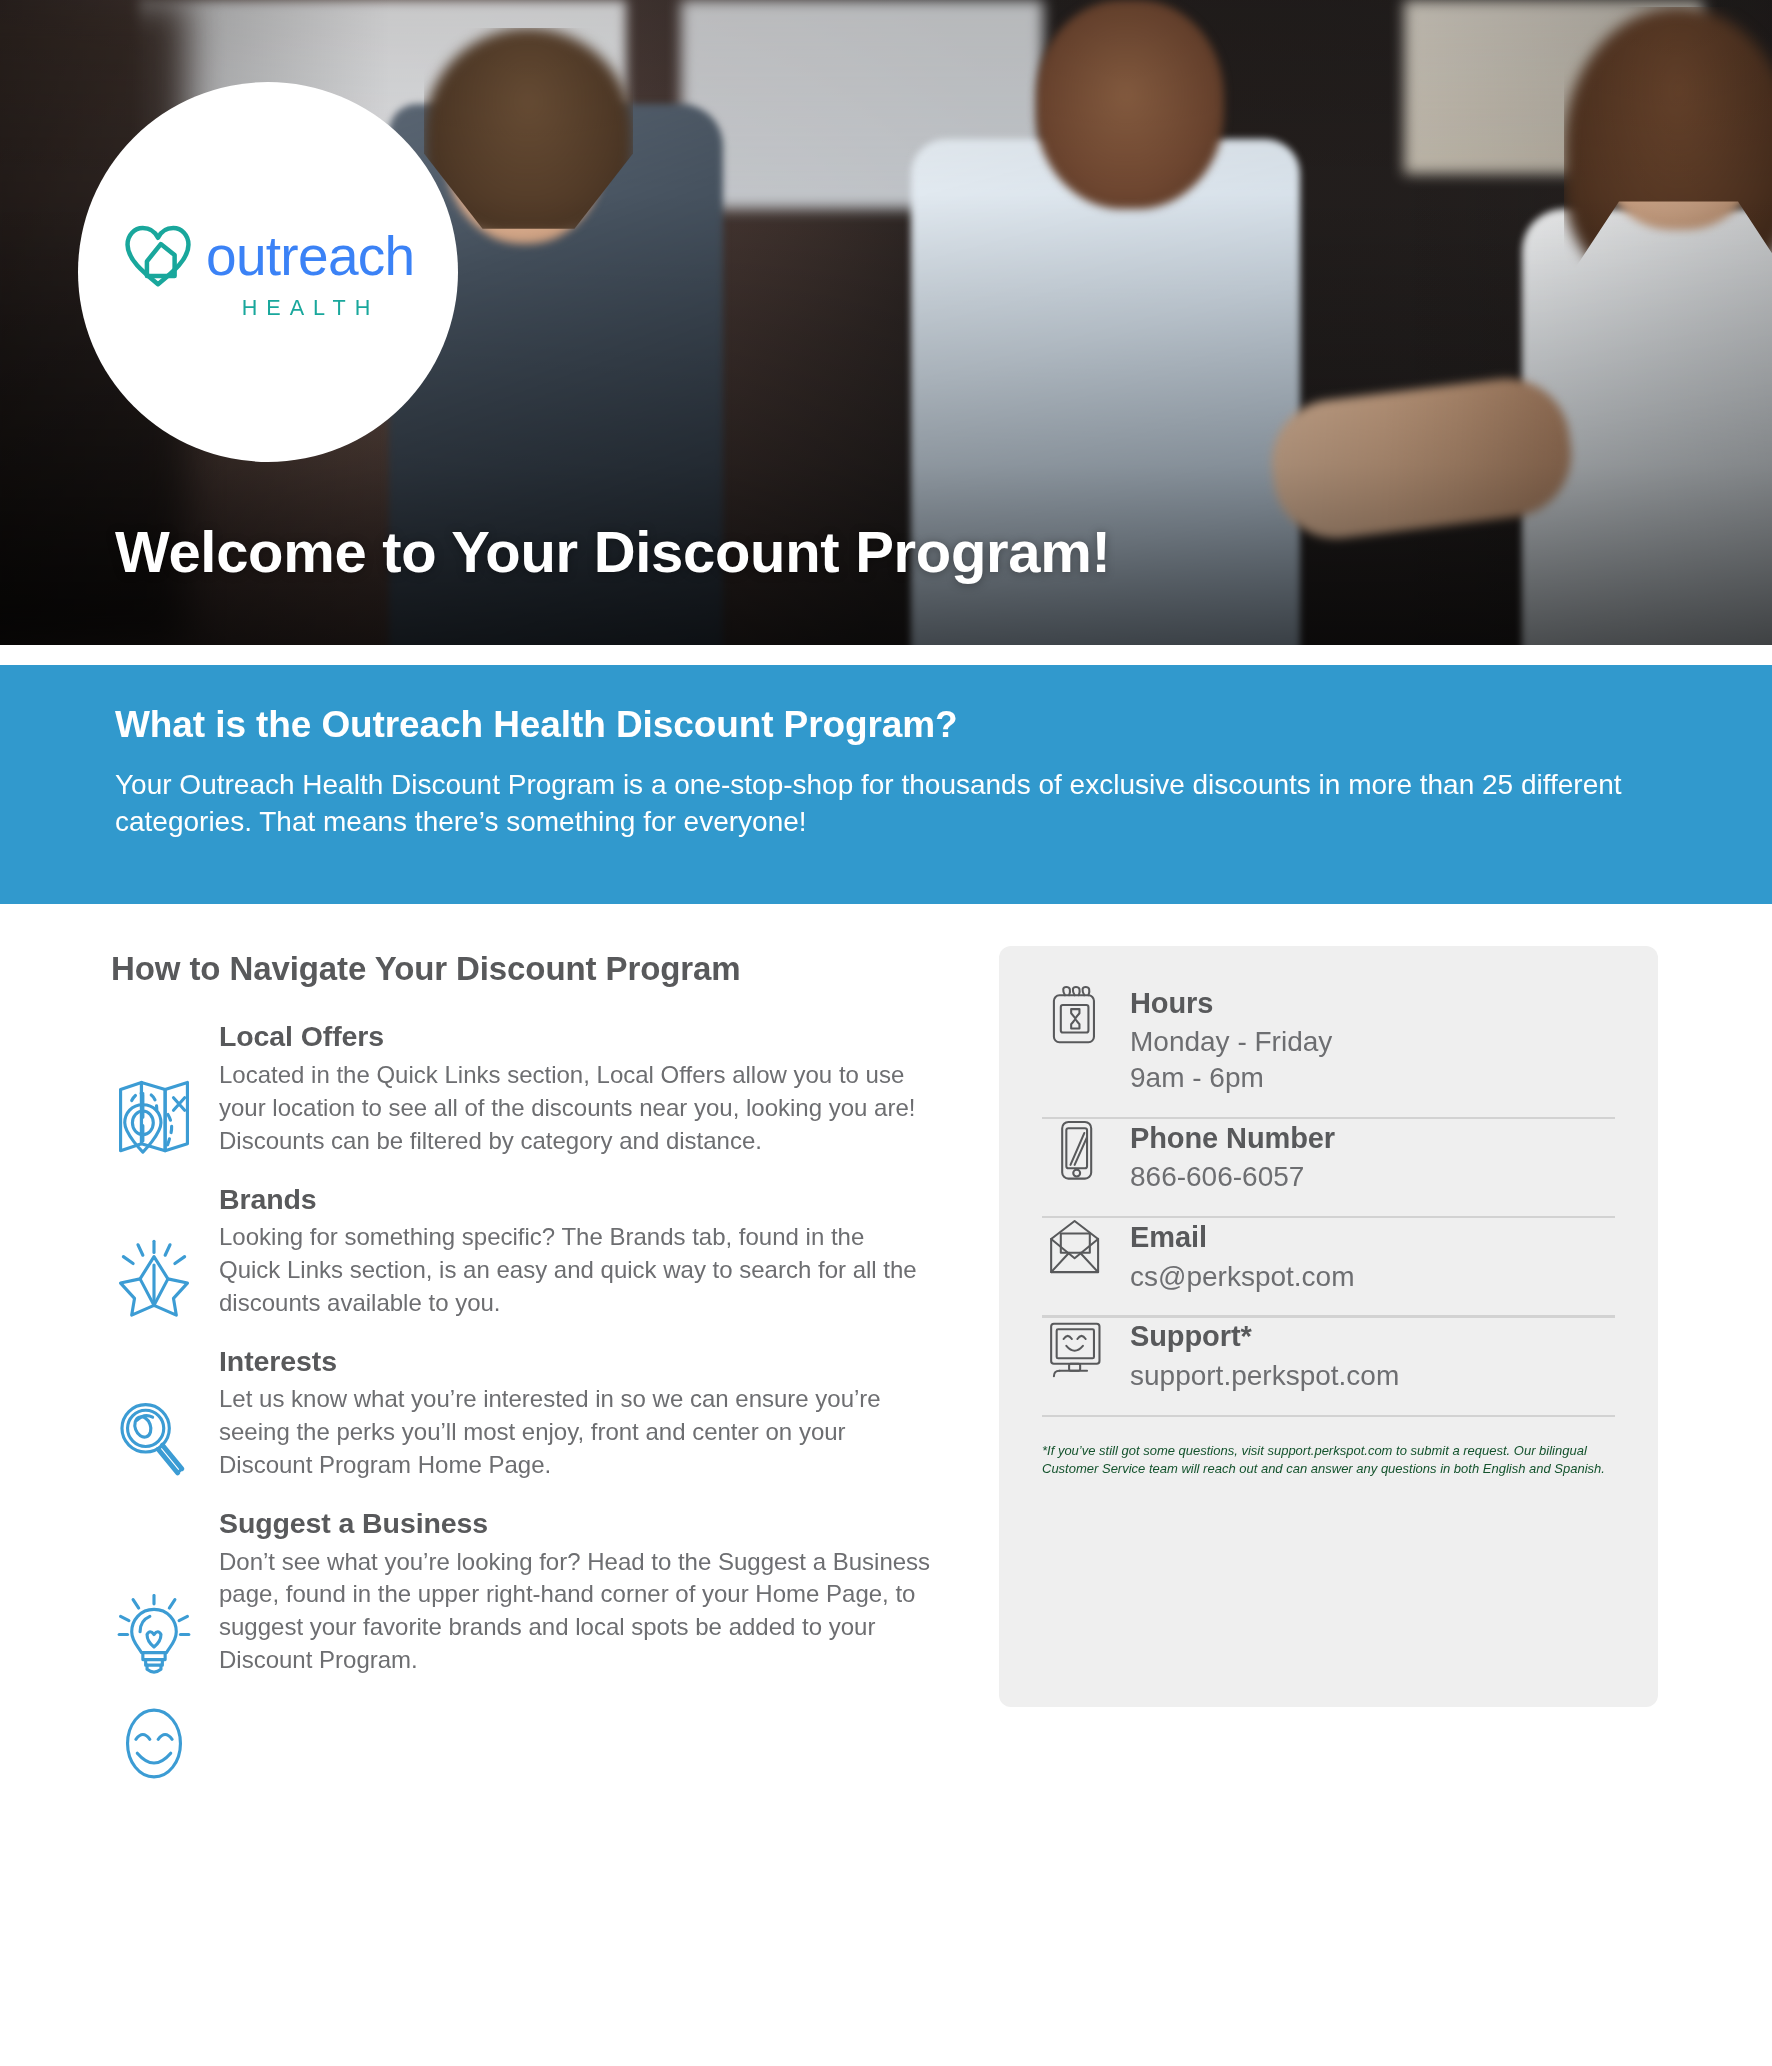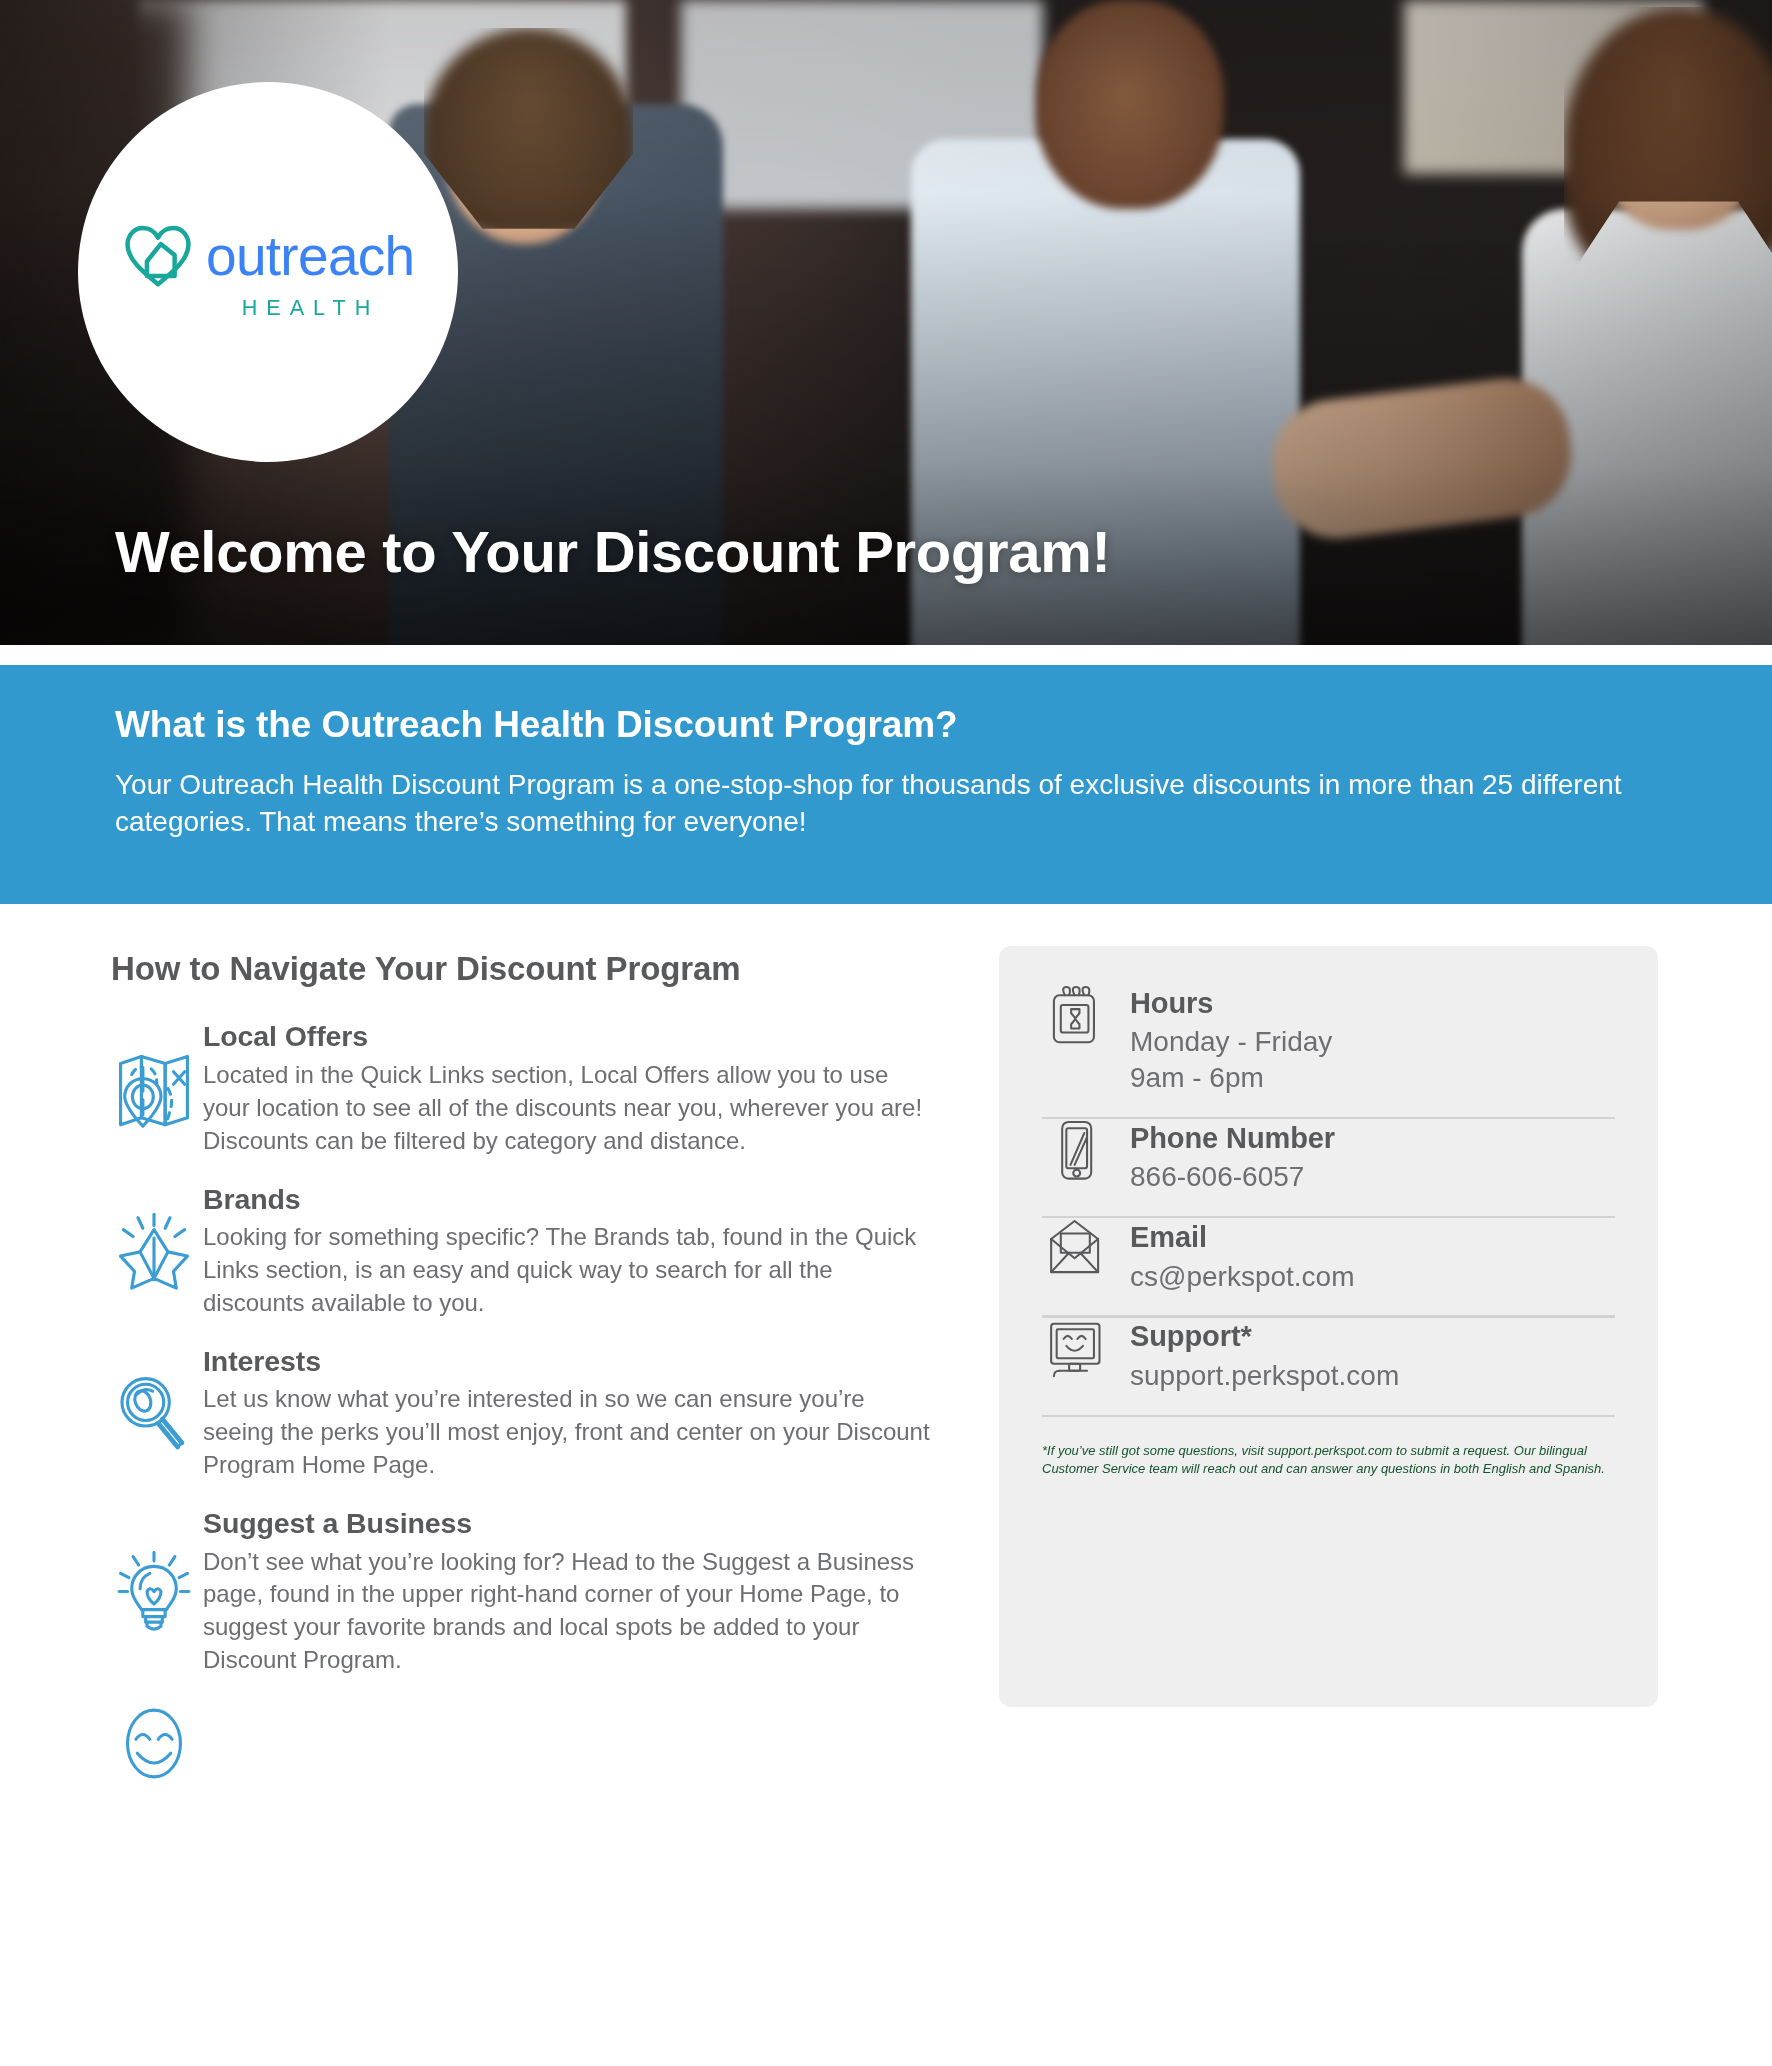--- a/index.html
+++ b/index.html
@@ -153,21 +153,21 @@
 
   .left-col{
     position:absolute; left:111px; top:46px; width:820px;
   }
   .section-title{
     font-size:33px; font-weight:bold; color:#58595b;
     letter-spacing:-0.1px; margin-bottom:31px;
   }
 
   .feature{
-    display:flex; gap:6px; margin-bottom:23.6px; align-items:center;
+    display:flex; gap:22px; margin-bottom:23.6px; align-items:flex-end;
   }
   .feature-icon{
     width:86px; min-width:86px; height:86px;
     display:flex; align-items:flex-start; justify-content:center;
     padding-top:2.8px;
   }
   .feature-body{ flex:1; padding-top:1.4px; }
   .feature-h{
     font-size:28.5px; font-weight:bold; color:#58595b;
     margin-bottom:5.6px; letter-spacing:-0.1px;
@@ -265,21 +265,21 @@
             <path d="M52 30 q8 6 8 22" stroke-dasharray="9 9"></path>
             <path d="M76 58 q8 14 4 28 q-3 12 -6 20" stroke-dasharray="9 9"></path>
             <path d="M84 34 L100 52 M100 34 L84 52"></path>
             <path d="M40 44 C24 44 14 56 14 70 C14 86 40 112 40 112 C40 112 66 86 66 70 C66 56 56 44 40 44 Z"></path>
             <ellipse cx="40" cy="70" rx="15" ry="17"></ellipse>
           </g>
         </svg>
       </div>
       <div class="feature-body">
         <div class="feature-h">Local Offers</div>
-        <div class="feature-p">Located in the Quick Links section, Local Offers allow you to use your location to see all of the discounts near you, wherever you are! Discounts can be filtered by category and distance.</div>
+        <div class="feature-p">Located in the Quick Links section, Local Offers allow you to use your location to see all of the discounts near you, looking you are! Discounts can be filtered by category and distance.</div>
       </div>
     </div>
 
     <div class="feature">
       <div class="feature-icon">
         <svg width="78" height="81" viewBox="0 0 112 116">
           <g fill="none" stroke="#3c9cd4" stroke-width="4.5" stroke-linejoin="round" stroke-linecap="round">
             <path d="M56 28 L76 60 L104 66 L84 88 L88 112 L56 98 L24 112 L28 88 L8 66 L36 60 Z"></path>
             <path d="M56 40 L56 98"></path>
             <path d="M36 60 L56 98 L76 60"></path>

